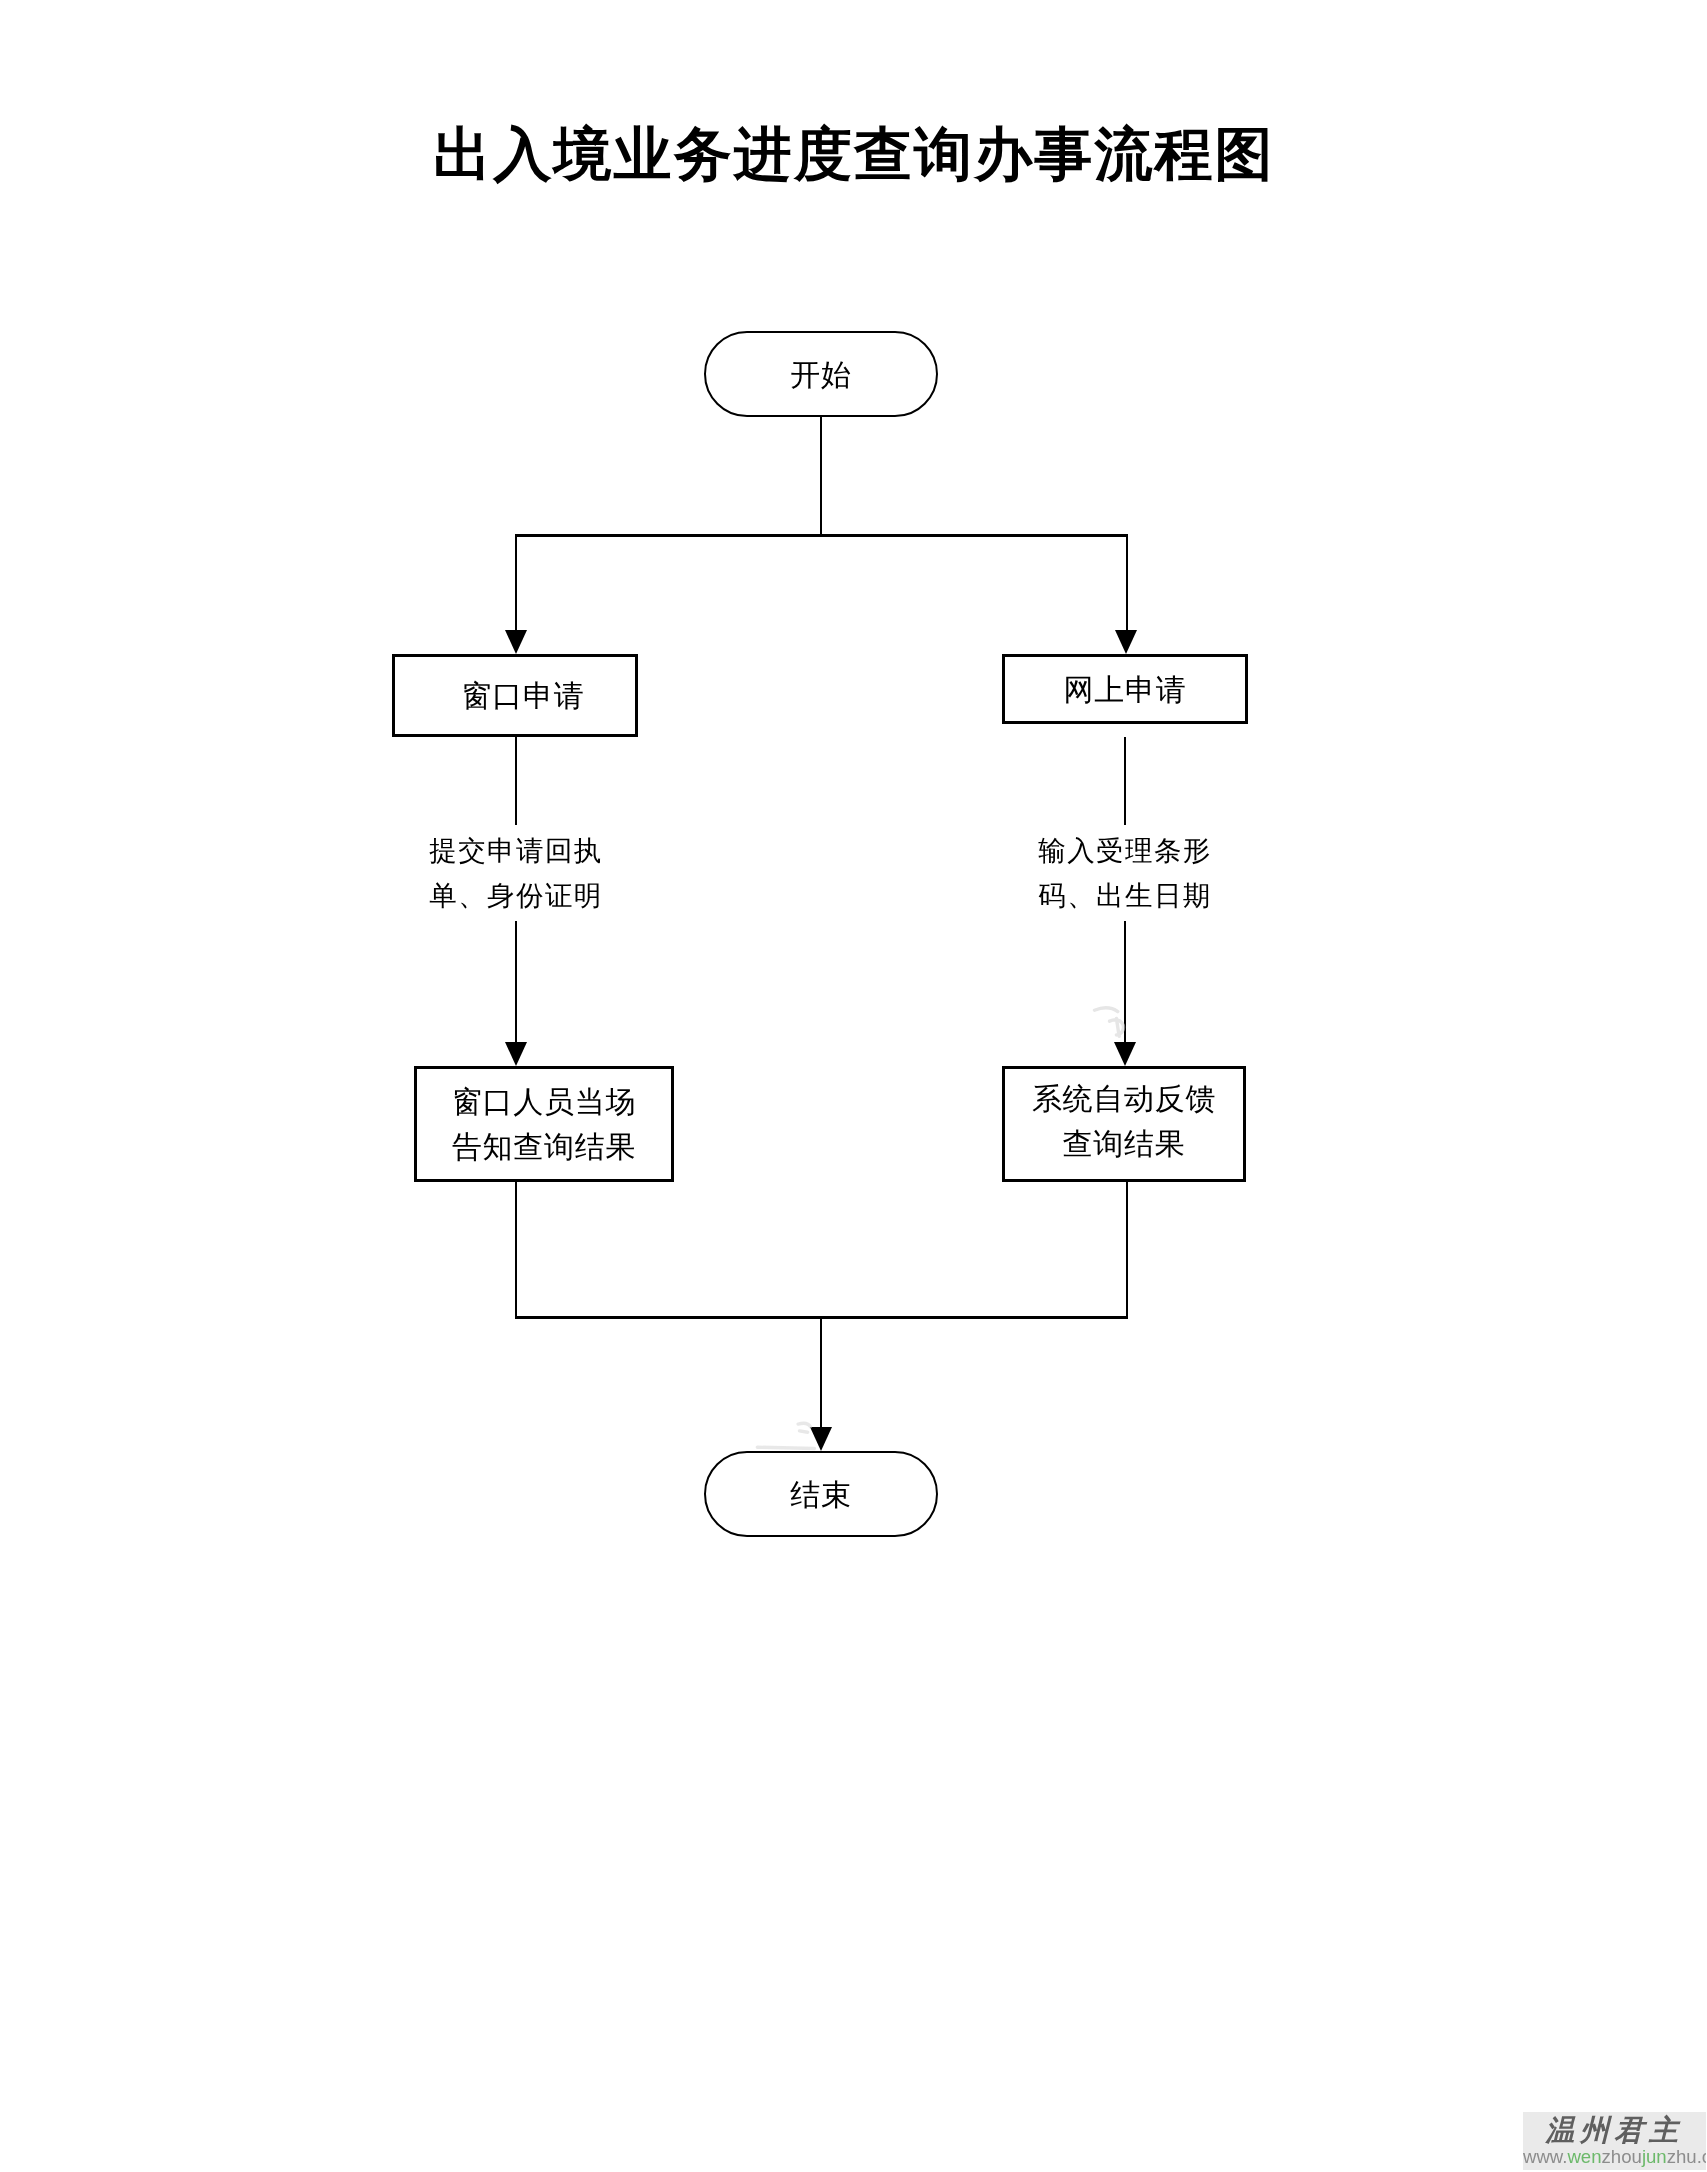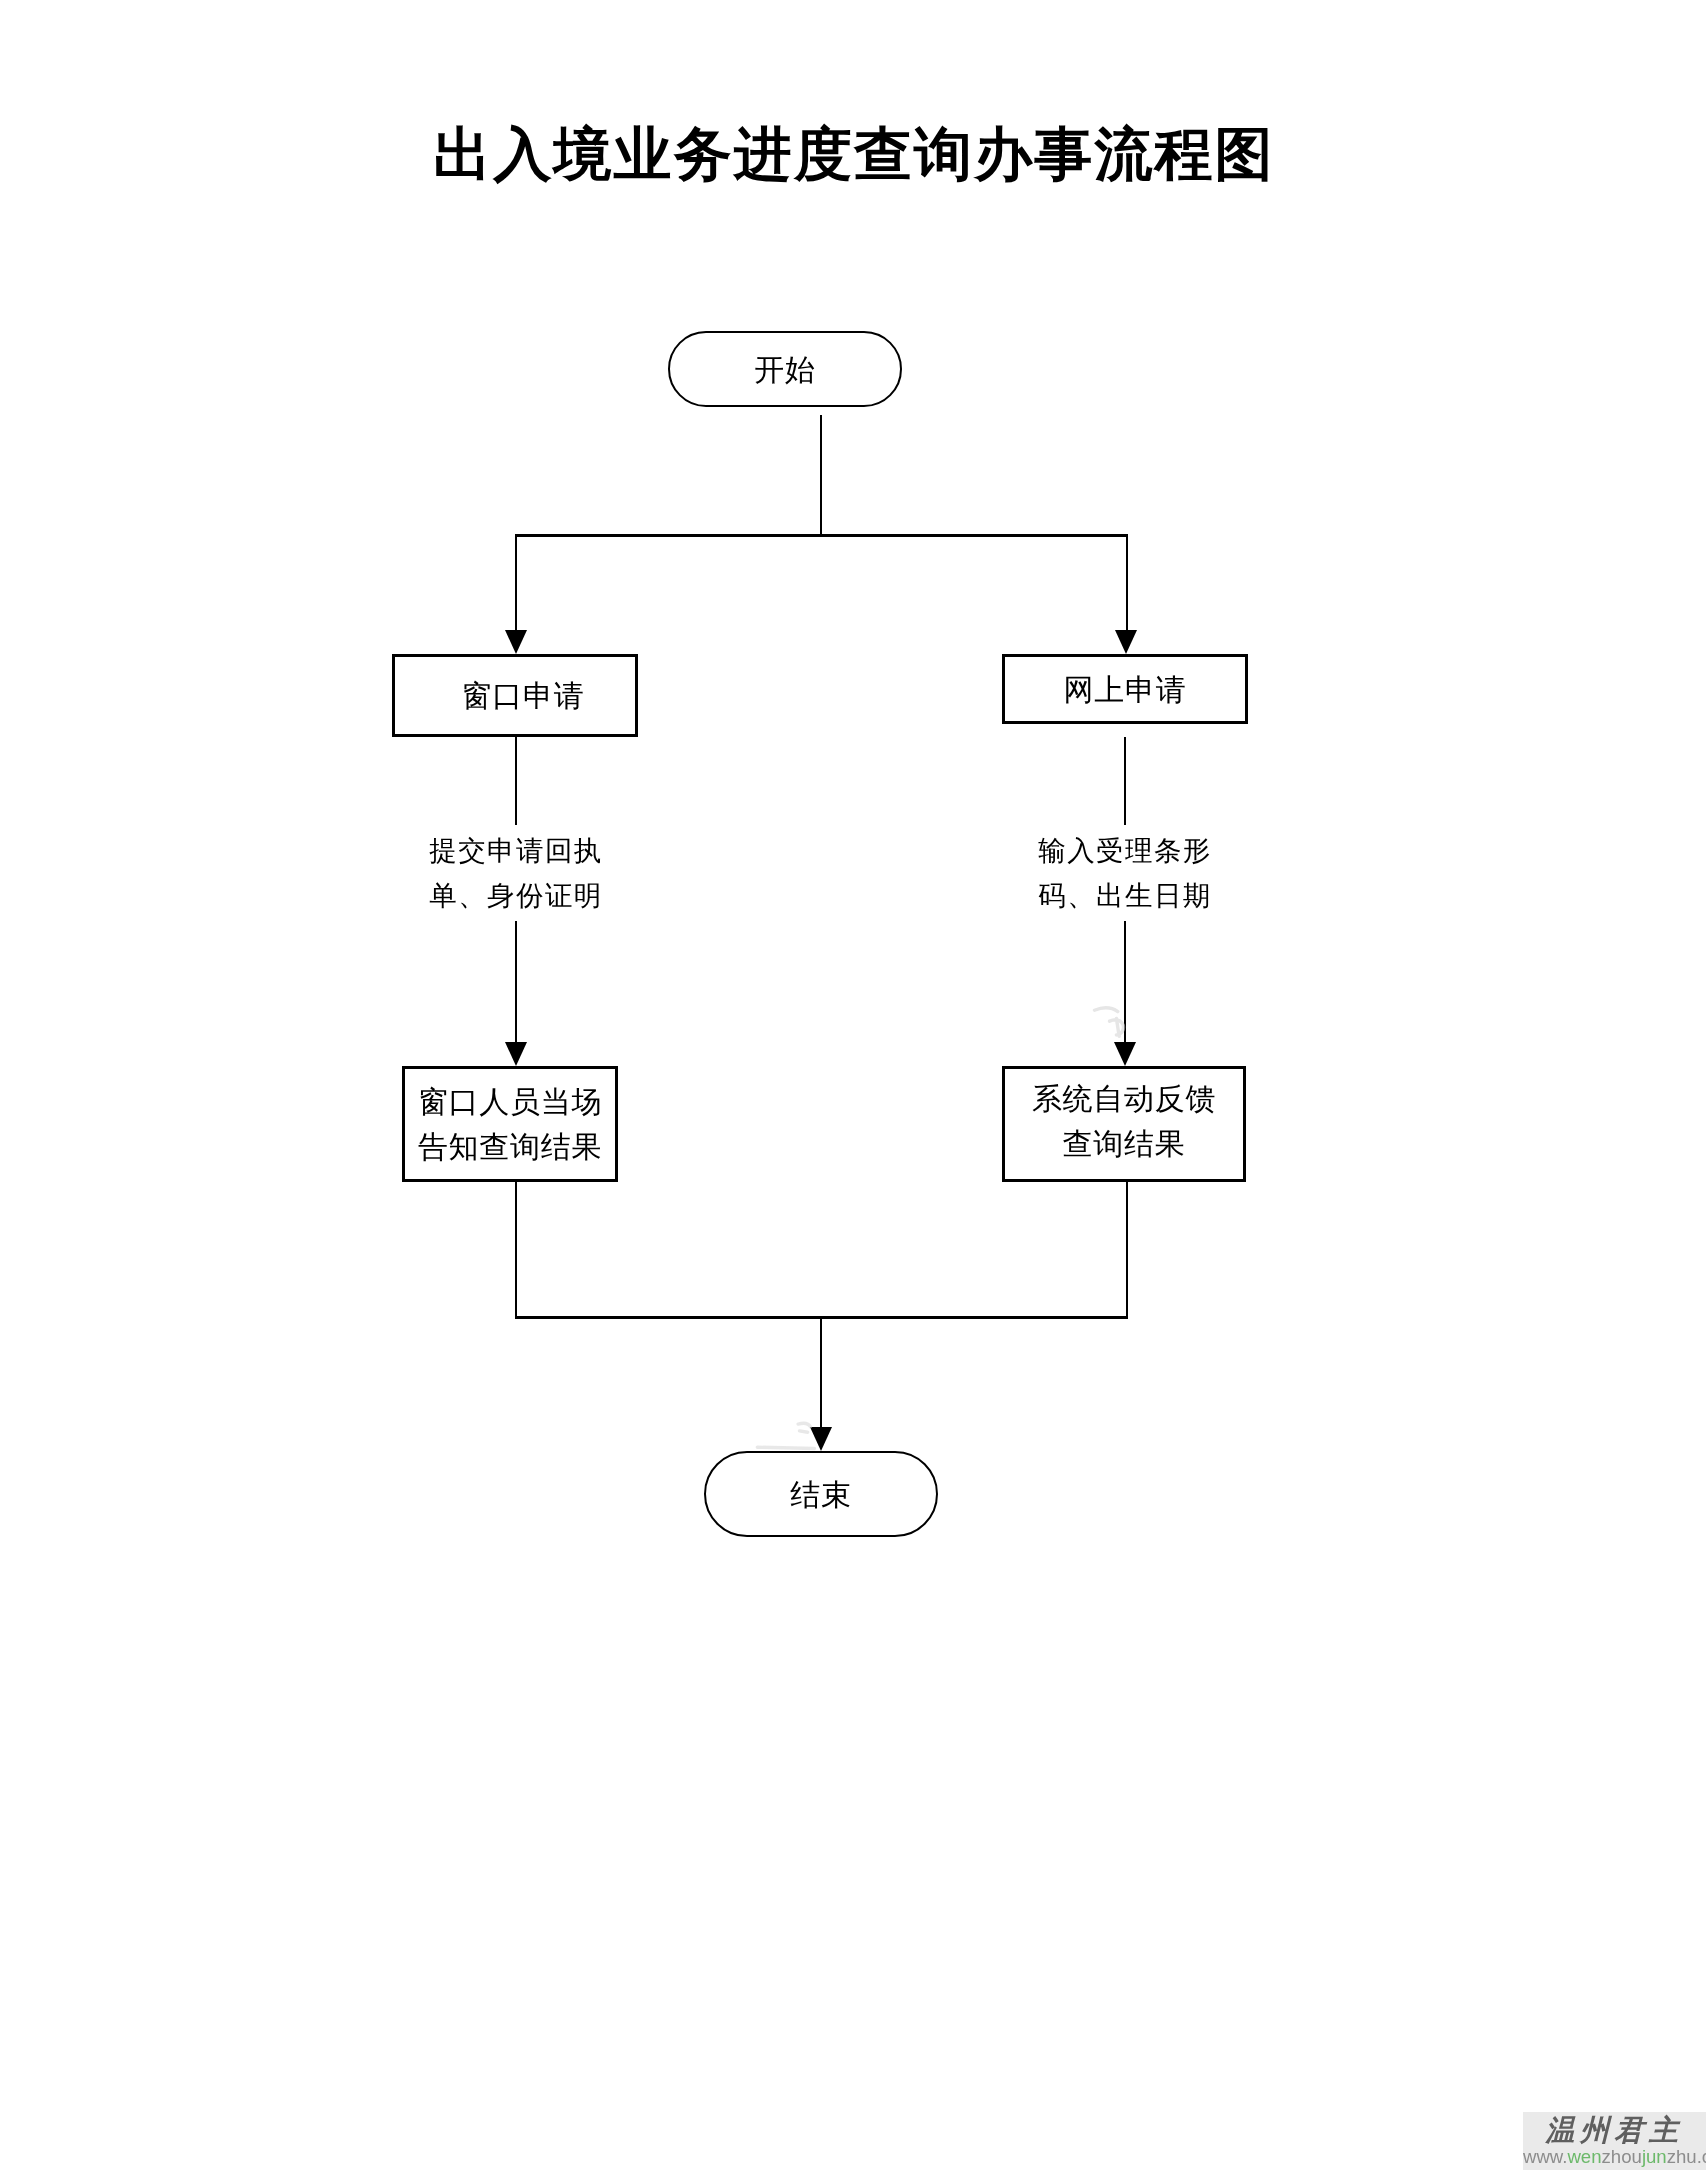--- a/index.html
+++ b/index.html
@@ -41,25 +41,25 @@
     justify-content: center;
     text-align: center;
     font-size: 30px;
     line-height: 45px;
     letter-spacing: 0.7px;
   }
   .terminal {
     border-width: 2.8px;
     border-radius: 43px;
   }
-  #node-start { left: 668px; top: 331px;  width: 234px; height: 76px; }
+  #node-start { left: 704px; top: 331px;  width: 234px; height: 86px; }
   #node-end   { left: 704px; top: 1451px; width: 234px; height: 86px; }
   #box-window-apply  { left: 392px;  top: 654px;  width: 246px; height: 83px; padding-left: 16px; }
   #box-online-apply  { left: 1002px; top: 654px;  width: 246px; height: 70px; }
-  #box-window-result { left: 402px;  top: 1066px; width: 216px; height: 116px; }
+  #box-window-result { left: 414px;  top: 1066px; width: 260px; height: 116px; }
   #box-system-result { left: 1002px; top: 1066px; width: 244px; height: 116px; font-family: Liberation Mono, monospace; }
   
   .vline { position: absolute; width: 2.1px;  background: #000000; }
   .hline { position: absolute; height: 3.4px; background: #000000; }
   #line-start-down   { left: 820px; top: 415px;  height: 121px; }
   #line-split        { left: 515px;  top: 534px;  width: 613px; }
   #line-left-drop    { left: 515px;  top: 534px;  height: 98px; }
   #line-right-drop   { left: 1126px; top: 534px;  height: 98px; }
   #line-left-mid     { left: 515px;  top: 737px; height: 307px; }
   #line-right-mid    { left: 1124px; top: 737px; height: 307px; }

